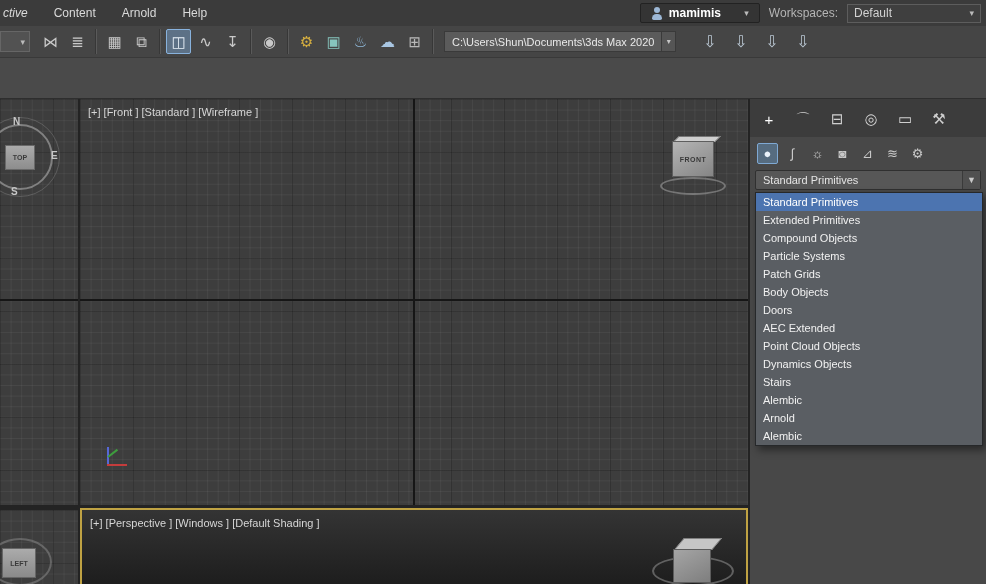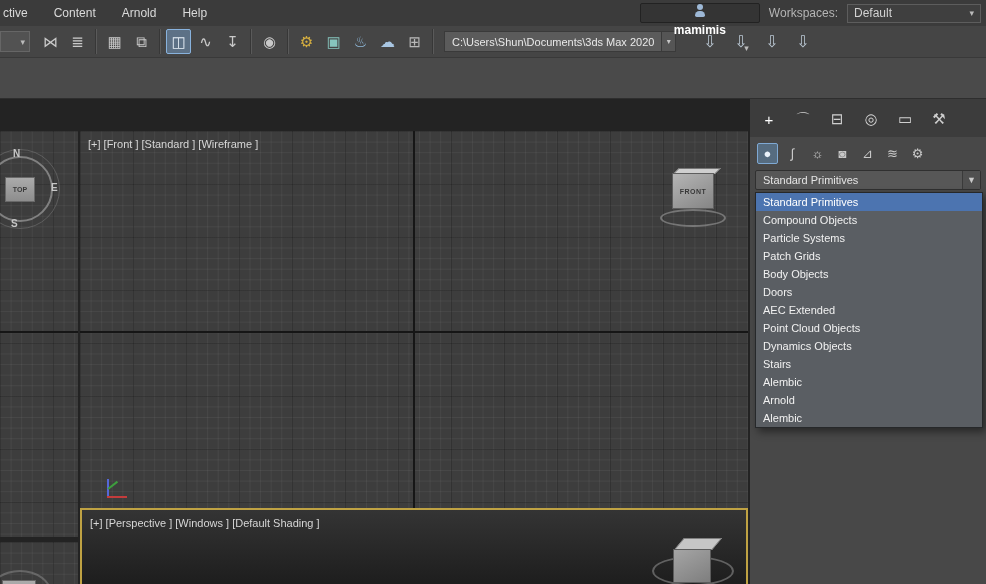--- a/index.html
+++ b/index.html
@@ -5,24 +5,24 @@
   * { box-sizing: border-box; }
   body { margin: 0; background: #262626; }
   .stage { position: relative; width: 986px; height: 584px; overflow: hidden;
            background: #4a4a4a; font-family: "Liberation Sans", sans-serif; user-select: none; }
 
   
   .menubar { position: absolute; top:0; left:0; width:986px; height:26px; background:#3b3b3b;
              display:flex; align-items:center; color:#dadada; font-size:12px; z-index:10; }
   .menus { display:flex; height:100%; }
   .menu-item { padding:0 13px; line-height:26px; cursor:default; }
-  .menu-item:first-child { padding-left:3px; }
+  .menu-item:first-child { padding-left:3px;font-style:italic; }
   .mb-right { margin-left:auto; display:flex; align-items:center; gap:9px; padding-right:5px; }
   .user-box { display:flex; align-items:center; gap:6px; background:#343434; border:1px solid #222;
-              height:20px; padding:0 10px; width:120px; border-radius:2px;flex-direction:column; }
+              height:20px; padding:0 10px; width:120px; border-radius:2px; }
   .user-name { font-weight:bold; color:#fff; }
   .user-box .dd-arrow { margin-left:auto; }
   .dd-arrow { font-size:9px; color:#bbb; }
   .person-icon { position:relative; width:12px; height:13px; display:inline-block; flex:0 0 auto; }
   .p-head { position:absolute; left:3px; top:0; width:6px; height:6px; border-radius:50%; background:#9db8d6; }
   .p-body { position:absolute; left:1px; top:7px; width:10px; height:6px; border-radius:5px 5px 2px 2px; background:#9db8d6; }
   .ws-label { color:#b5b5b5;text-align:center; }
   .ws-dd { display:flex; align-items:center; width:134px; height:19px; background:#3f3f3f;
            border:1px solid #5d5d5d; padding:0 6px; color:#d2d2d2; }
   .ws-dd .dd-arrow { margin-left:auto; }
@@ -48,21 +48,21 @@
            border-bottom:1px solid #2e2e2e; }
 
   
   .viewarea { position:absolute; top:99px; left:0; width:986px; height:485px; background:#232323; overflow:hidden; }
   .grid { background-color:#3d3d3d;
     background-image:
       linear-gradient(rgba(18,18,18,.35) 1px, transparent 1px),
       linear-gradient(90deg, rgba(18,18,18,.35) 1px, transparent 1px),
       linear-gradient(rgba(255,255,255,.05) 1px, transparent 1px),
       linear-gradient(90deg, rgba(255,255,255,.05) 1px, transparent 1px);
-    background-size: 53px 53px, 53px 53px, 10.6px 10.6px, 10.6px 10.6px; margin-top: 32px; }
+    background-size: 53px 53px, 53px 53px, 10.6px 10.6px, 10.6px 10.6px; }
   .vp { position:absolute; overflow:hidden; }
   .vp-top { left:0; top:0; width:78px; height:406px; }
   .vp-front { left:80px; top:0; width:668px; height:406px; }
   .vp-leftsm { left:0; top:411px; width:78px; height:78px; }
   .vp-persp { left:80px; top:409px; width:668px; height:80px;
               background:linear-gradient(#343434,#1d1d1d); border:2px solid #bfa243; }
   .vp-label { position:absolute; left:8px; top:7px; font-size:11px; color:#d6d6d6; white-space:nowrap; }
   .center-h { position:absolute; left:0; right:0; top:200px; height:2px; background:#161616; }
   .center-v { position:absolute; top:0; bottom:0; left:333px; width:2px; background:#161616; }
 
@@ -253,20 +253,21 @@
           <div class="cp-cat">⊿</div>
           <div class="cp-cat">≋</div>
           <div class="cp-cat">⚙</div>
         </div>
       <div class="cp-dd">
         <span class="val">Standard Primitives</span>
         <span class="arrowbox">▼</span>
       </div>
       <div class="plist">
           <div class="plist-item selected">Standard Primitives</div>
+          <div class="plist-item">Extended Primitives</div>
           <div class="plist-item">Compound Objects</div>
           <div class="plist-item">Particle Systems</div>
           <div class="plist-item">Patch Grids</div>
           <div class="plist-item">Body Objects</div>
           <div class="plist-item">Doors</div>
           <div class="plist-item">AEC Extended</div>
           <div class="plist-item">Point Cloud Objects</div>
           <div class="plist-item">Dynamics Objects</div>
           <div class="plist-item">Stairs</div>
           <div class="plist-item">Alembic</div>

